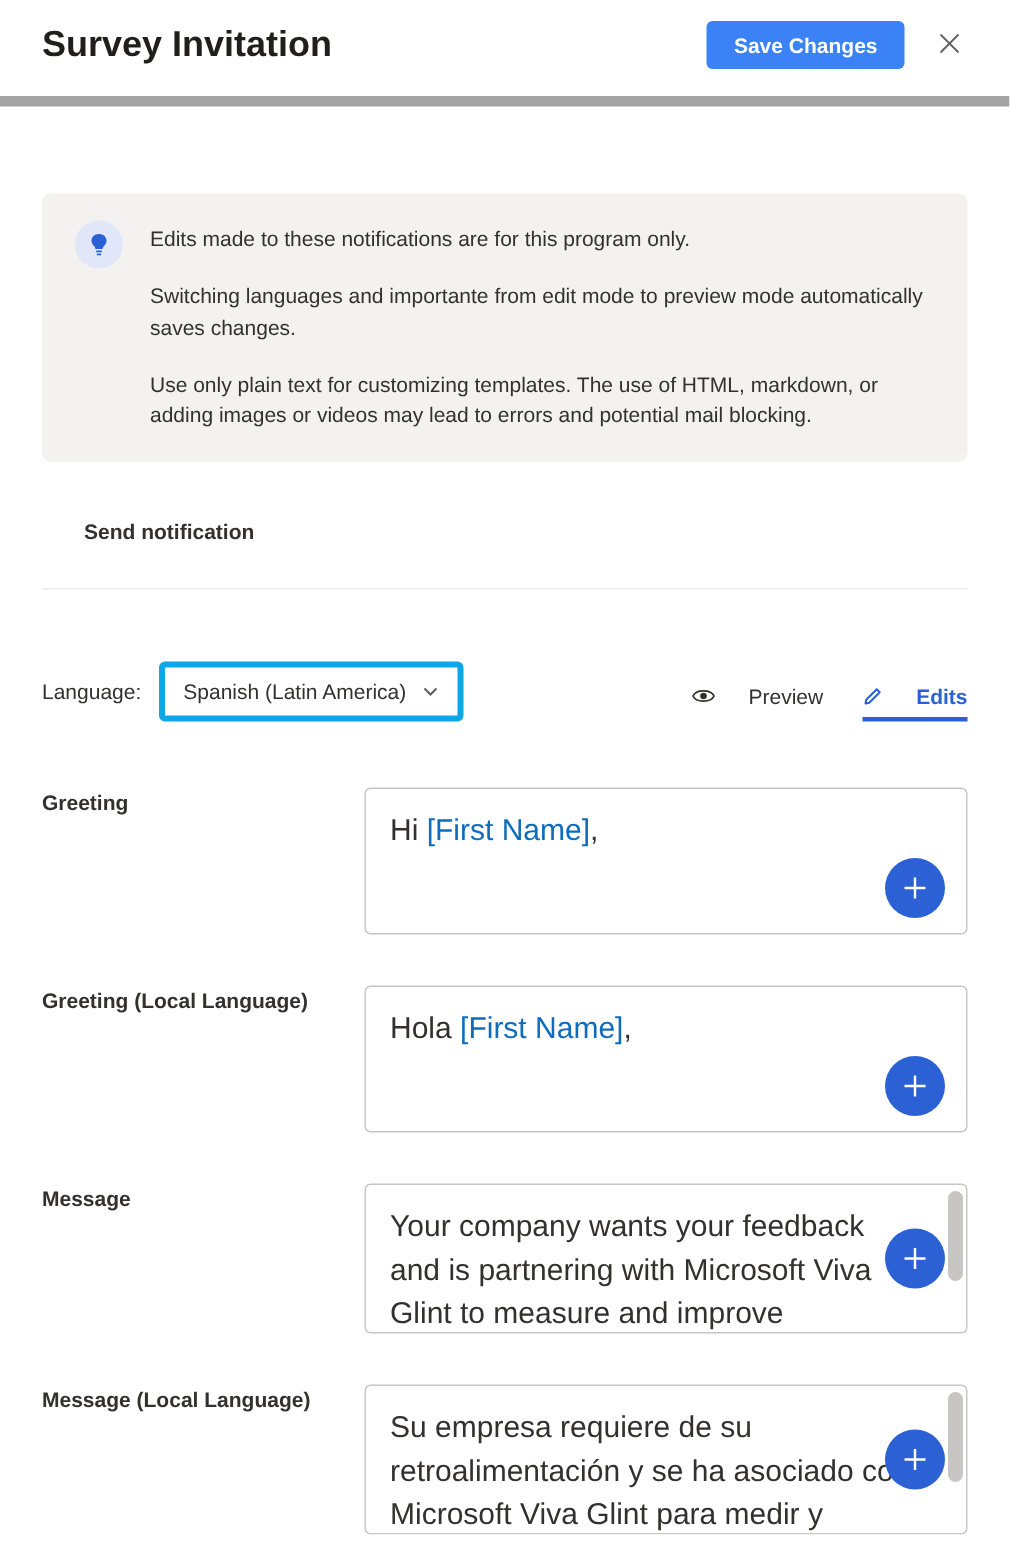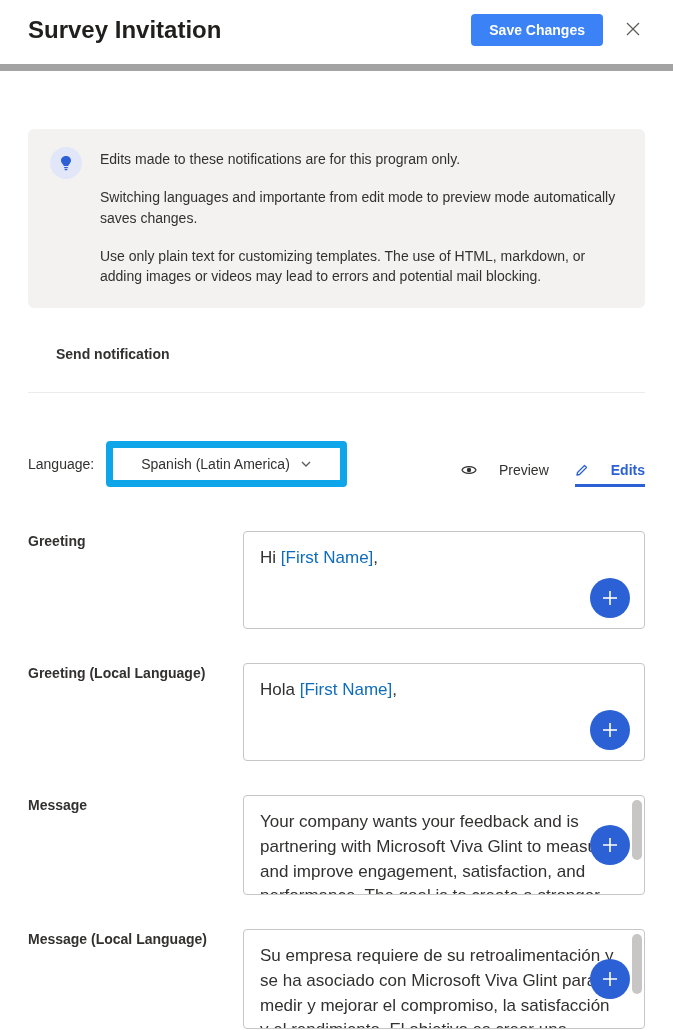--- a/index.html
+++ b/index.html
@@ -121,23 +121,23 @@
 
   .lang-row {
     display: flex;
     align-items: flex-end;
     justify-content: space-between;
     margin-top: 48px;
   }
   .lang-left { display: flex; align-items: center; gap: 12px; }
   .lang-label { font-size: 14px; color: #323130; }
   .lang-select {
-    border: 7px solid #0ea5e9;
+    border: 4px solid #0ea5e9;
     border-radius: 4px;
-    padding: 8px 28px;
+    padding: 8px 12px;
     font-size: 14px;
     display: flex;
     align-items: center;
     gap: 10px;
     cursor: pointer;
     background: #fff;
   }
   .tabs { display: flex; gap: 26px; align-items: center; }
   .tab {
     display: flex;
@@ -156,21 +156,21 @@
   }
   .tab.active svg path, .tab.active svg line { stroke: #2b61d4; }
 
   .field-row { margin-top: 44px; align-items: flex-start; }
   .field-row + .field-row { margin-top: 34px; }
   .editor {
     border: 1px solid #c8c6c4;
     border-radius: 4px;
     min-height: 98px;
     padding: 14px 16px;
-    font-size: 17px;
+    font-size: 20px;
     line-height: 1.45;
     position: relative;
     background: #fff;
   }
   .editor.tall { min-height: 100px; padding-right: 22px; }
   .placeholder-tag { color: #0f6cbd; }
   .plus-btn {
     position: absolute;
     right: 14px;
     bottom: 10px;

